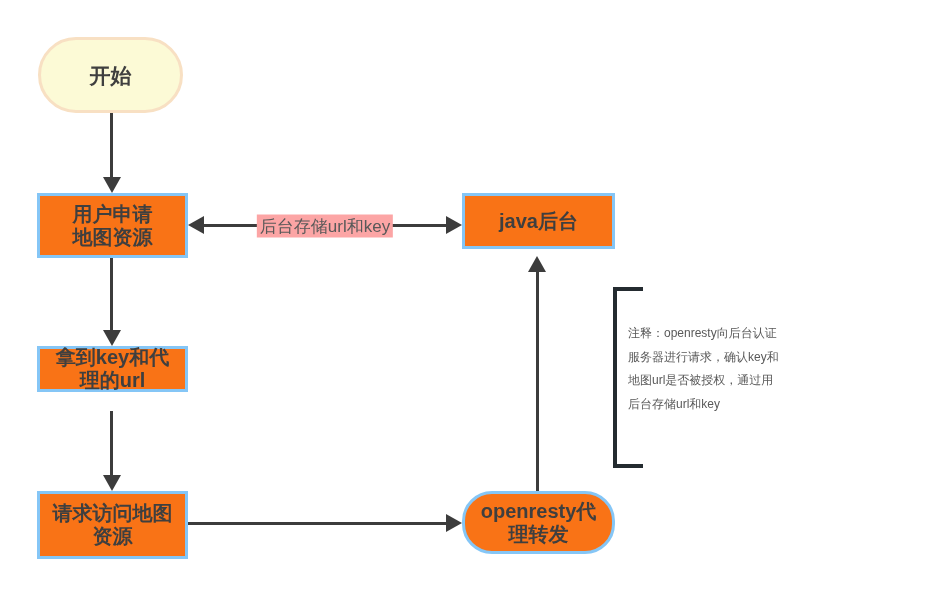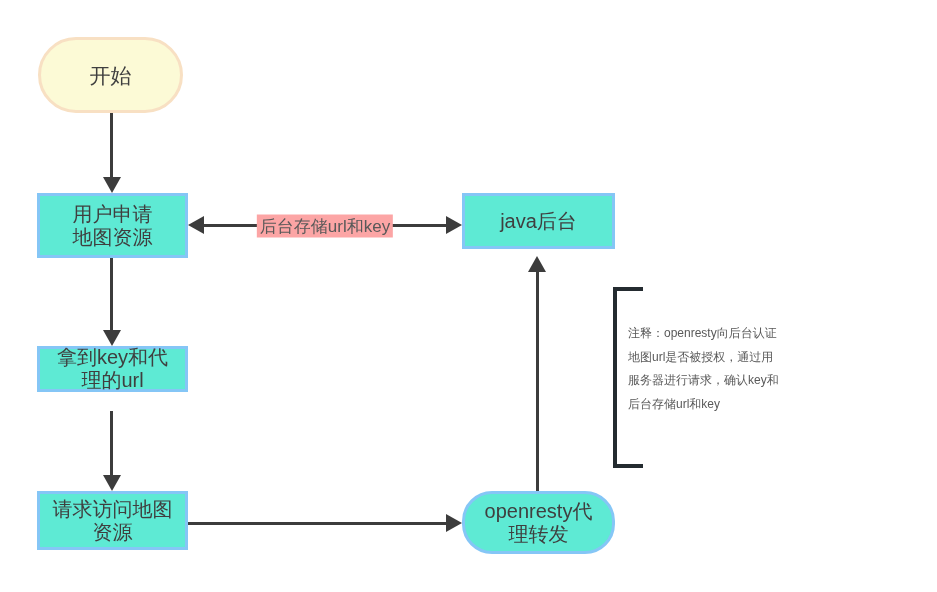--- a/index.html
+++ b/index.html
@@ -16,41 +16,41 @@
     overflow: hidden;
   }
   
   .node {
     position: absolute;
     box-sizing: border-box;
     display: flex;
     align-items: center;
     justify-content: center;
     text-align: center;
-    font-weight: normal;
+    font-weight: bold;
     font-size: 20px;
     line-height: 23px;
     color: #3f3f3f;
     white-space: pre-line;
   }
   .node.process {
-    background: #5eead4;
+    background: #f97316;
     border: 3px solid #85c6f6;
   }
   .node.terminator {
     background: #fcfad6;
     border: 3px solid #f8e0c3;
     border-radius: 38px;
     font-size: 21px;
   }
   #n-start      { left: 38px;  top: 37px;  width: 145px; height: 76px; }
   #n-user       { left: 37px;  top: 193px; width: 151px; height: 65px; }
   #n-java       { left: 462px; top: 193px; width: 153px; height: 56px; }
   #n-getkey     { left: 37px;  top: 346px; width: 151px; height: 46px; }
-  #n-request    { left: 37px;  top: 491px; width: 151px; height: 59px; }
+  #n-request    { left: 37px;  top: 491px; width: 151px; height: 68px; }
   #n-openresty  { left: 462px; top: 491px; width: 153px; height: 63px; border-radius: 30px; }
 
   
   .line {
     position: absolute;
     background: #3c3c3c;
   }
   .head {
     position: absolute;
     width: 0;
@@ -130,18 +130,18 @@
 
   <div class="line" style="left:188px; top:522px; width:260px; height:3px;"></div>
   <div class="head right" style="left:446px; top:514px;"></div>
 
   <div class="line" style="left:536px; top:271px; width:3px; height:220px;"></div>
   <div class="head up" style="left:528px; top:256px;"></div>
 
   <div class="bracket"></div>
   <div class="note">
     <div>注释：openresty向后台认证</div>
+    <div>服务器进行请求，确认key和</div>
     <div>地图url是否被授权，通过用</div>
-    <div>服务器进行请求，确认key和</div>
     <div>后台存储url和key</div>
   </div>
 
 </div>
 
 </body></html>

